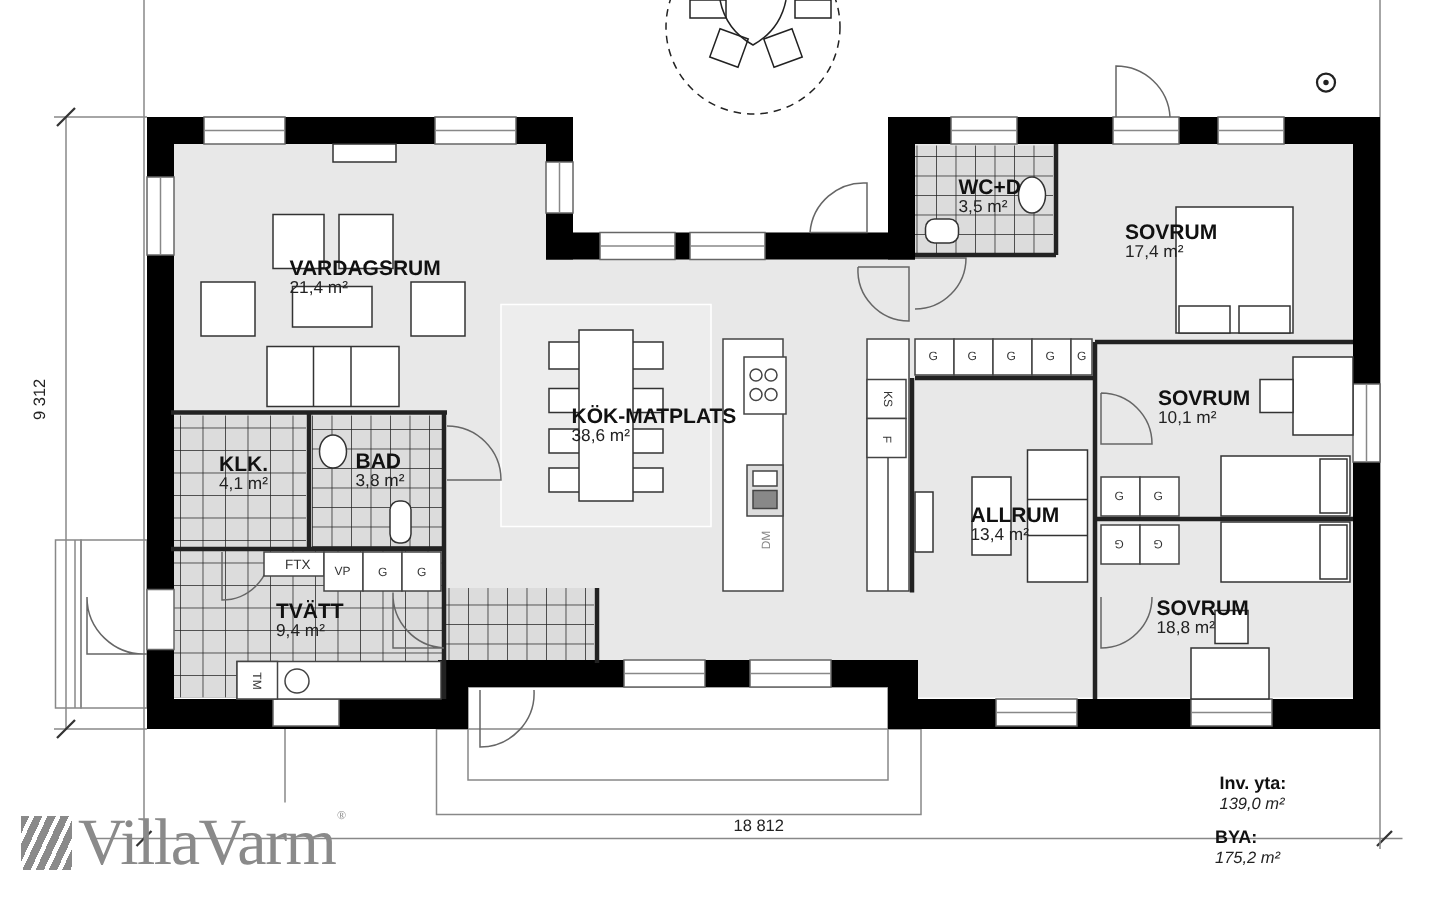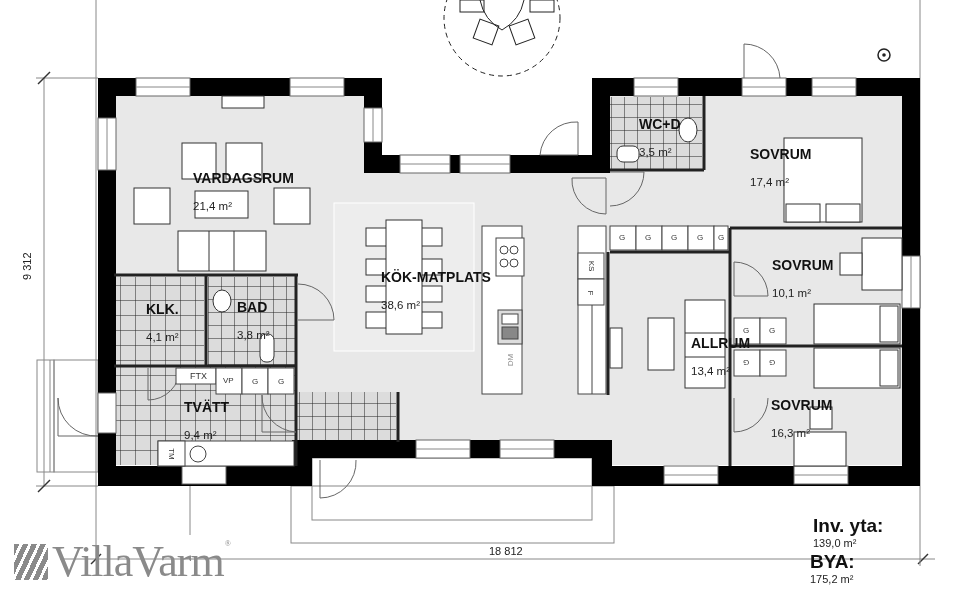--- a/index.html
+++ b/index.html
@@ -1,24 +1,24 @@
 <!DOCTYPE html>
 <html><head>
 <meta charset="utf-8">
 <style>
   html, body { margin:0; padding:0; background:#ffffff; }
   body { width:960px; height:606px; position:relative; overflow:hidden; font-family:"Liberation Sans", sans-serif; }
   svg#plan { position:absolute; left:0; top:0; }
   .lbl { position:absolute; color:#111; line-height:1; white-space:nowrap; }
   .room-name { font-weight:bold; font-size:14px; }
-  .room-area { font-size:11.5px; color:#222; margin-top:16px; }
+  .room-area { font-size:11.5px; color:#222; margin-top:2px; }
   .small { font-size:8px; color:#333; }
   .dim { font-size:11px; color:#222; }
-  .summary-title { font-weight:bold; font-size:19px; }
-  .summary-val { font-size:11px; color:#222; }
+  .summary-title { font-weight:bold; font-size:12px; }
+  .summary-val { font-size:11px; color:#222;font-style:italic; }
   .logo { position:absolute; left:14px; top:540px; color:#8a8a8a; font-family:"Liberation Serif", serif; font-size:44px; letter-spacing:-1px; line-height:1;text-align:center; }
   .logo-reg { font-size:8px; vertical-align:top; margin-left:1px; }
 </style>
 </head>
 <body>
 
 <svg id="plan" width="960" height="606" viewBox="0 0 960 606">
   <defs>
     <pattern id="tile" width="15" height="15" patternUnits="userSpaceOnUse">
       <rect width="15" height="15" fill="#dcdcdc"></rect>
@@ -274,31 +274,31 @@
   <div class="room-area">4,1 m²</div>
 </div>
 <div class="lbl" style="left:237px;top:300px;">
   <div class="room-name">BAD</div>
   <div class="room-area">3,8 m²</div>
 </div>
 <div class="lbl" style="left:184px;top:400px;">
   <div class="room-name">TVÄTT</div>
   <div class="room-area">9,4 m²</div>
 </div>
-<div class="lbl" style="left:647px;top:336px;padding-left:44px;">
+<div class="lbl" style="left:647px;top:336px;">
   <div class="room-name">ALLRUM</div>
   <div class="room-area">13,4 m²</div>
 </div>
 <div class="lbl" style="left:772px;top:258px;">
   <div class="room-name">SOVRUM</div>
   <div class="room-area">10,1 m²</div>
 </div>
 <div class="lbl" style="left:771px;top:398px;">
   <div class="room-name">SOVRUM</div>
-  <div class="room-area">16,3 m²</div>
+  <div class="room-area">18,8 m²</div>
 </div>
 
 <div class="lbl small" style="left:190px;top:372px;font-size:9px;">FTX</div>
 <div class="lbl small" style="left:223px;top:377px;">VP</div>
 <div class="lbl small" style="left:252px;top:378px;">G</div>
 <div class="lbl small" style="left:278px;top:378px;">G</div>
 <div class="lbl small" style="left:165px;top:450px;transform:rotate(90deg);">TM</div>
 <div class="lbl small" style="left:586px;top:262px;transform:rotate(90deg);">KS</div>
 <div class="lbl small" style="left:588px;top:289px;transform:rotate(90deg);">F</div>
 <div class="lbl small" style="left:505px;top:356px;transform:rotate(-90deg);color:#888;">DM</div>

